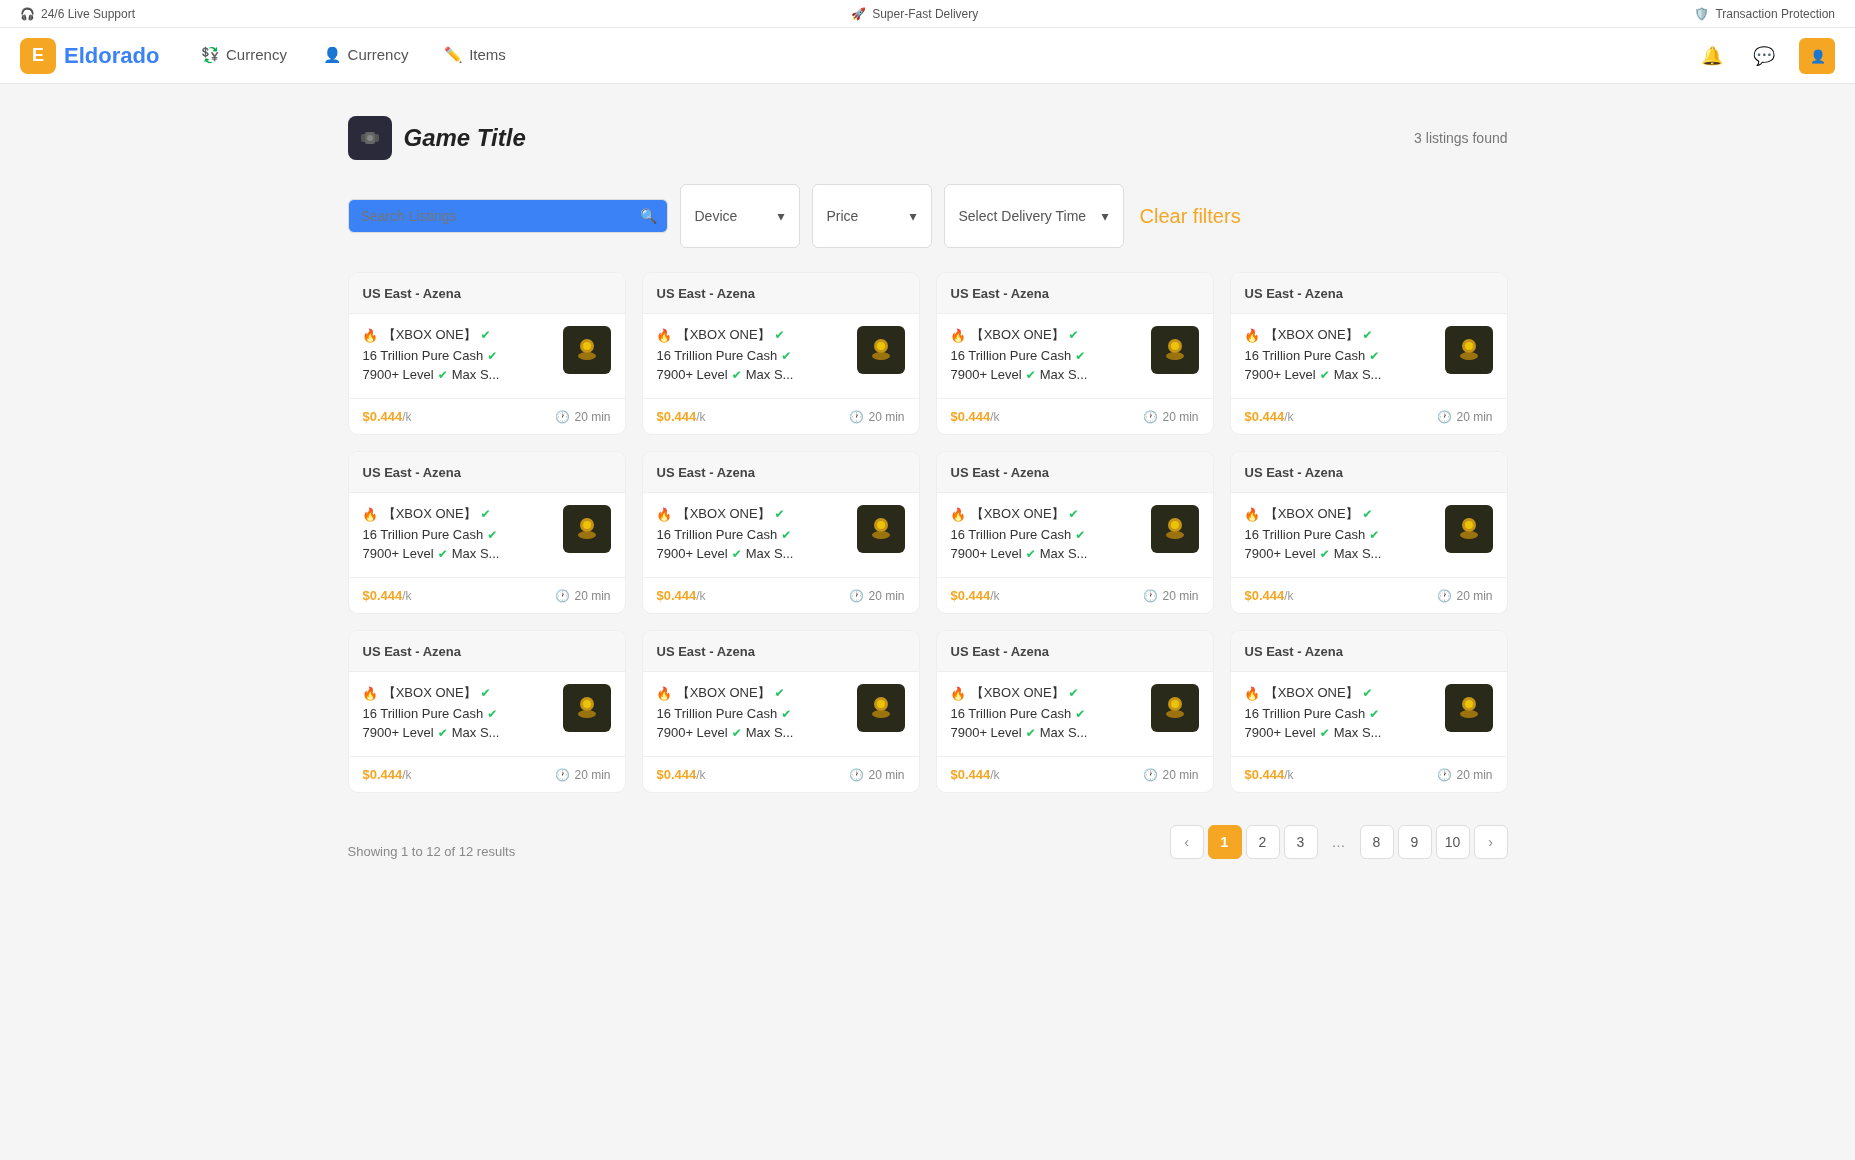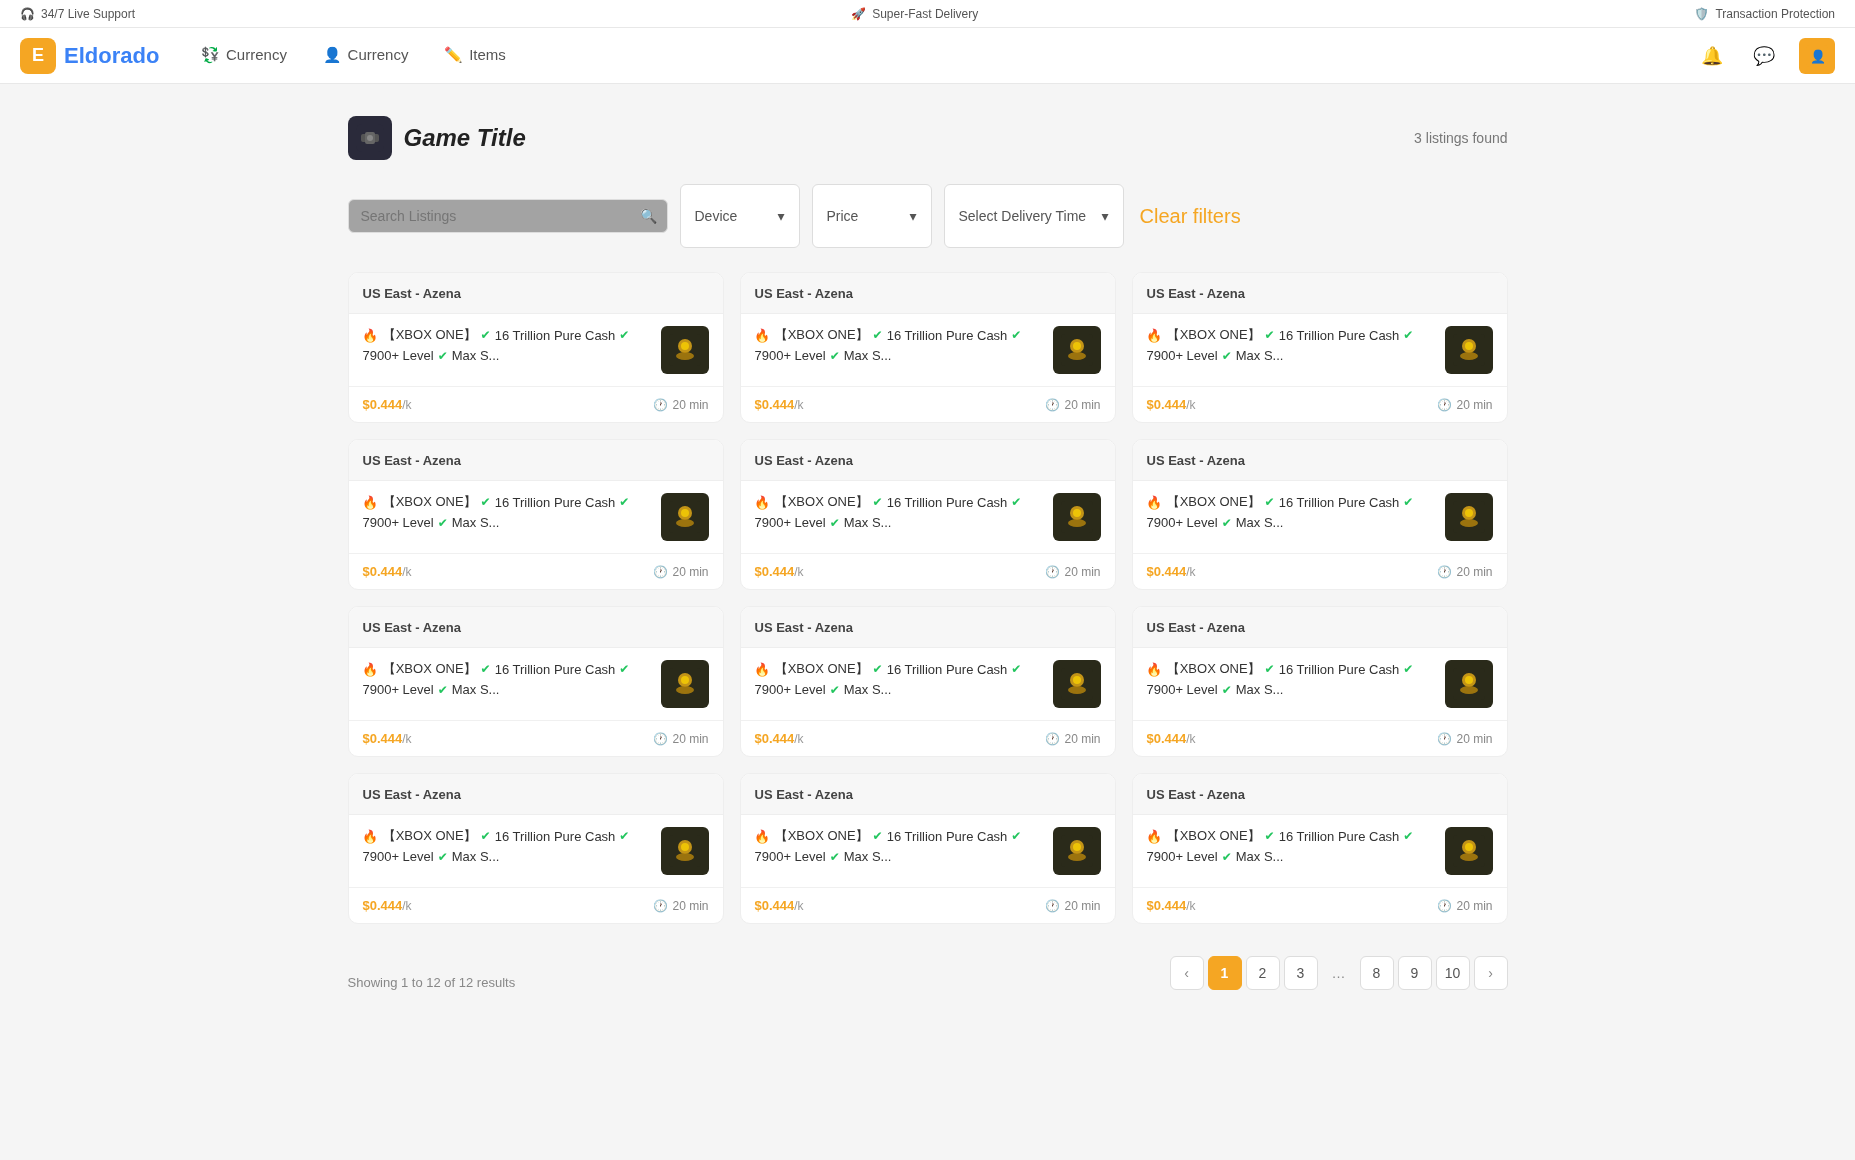--- a/index.html
+++ b/index.html
@@ -150,21 +150,21 @@
       max-width: 320px;
     }
     .search-input {
       width: 100%;
       padding: 8px 36px 8px 12px;
       border: 1px solid #ddd;
       border-radius: 6px;
       font-size: 14px;
       color: #333;
       outline: none;
-      background: #a3a3a3;
+      background: #3b82f6;
     }
     .search-icon-btn {
       position: absolute;
       right: 10px;
       top: 50%;
       transform: translateY(-50%);
       color: #aaa;
       font-size: 14px;
     }
     .filter-select {
@@ -184,21 +184,21 @@
     .clear-filters {
       color: #f5a623;
       cursor: pointer;
       font-size: 20px;
       padding: 8px 4px;
     }
 
     
     .listings-grid {
       display: grid;
-      grid-template-columns: repeat(3, 1fr);
+      grid-template-columns: repeat(4, 1fr);
       gap: 16px;
       margin-bottom: 32px;
     }
 
     .listing-card {
       background: #fff;
       border-radius: 10px;
       border: 1px solid #eee;
       overflow: hidden;
       cursor: pointer;
@@ -322,21 +322,21 @@
       color: #888;
       font-size: 14px;
     }
   </style>
 </head>
 <body>
 
 <div class="top-bar">
   <div class="top-bar-left">
     <span>🎧</span>
-    <span>34/7 Live Support</span>
+    <span>24/6 Live Support</span>
   </div>
   <div class="top-bar-center">
     <span>🚀</span>
     <span>Super-Fast Delivery</span>
   </div>
   <div class="top-bar-right">
     <span>🛡️</span>
     <span>Transaction Protection</span>
   </div>
 </div>

